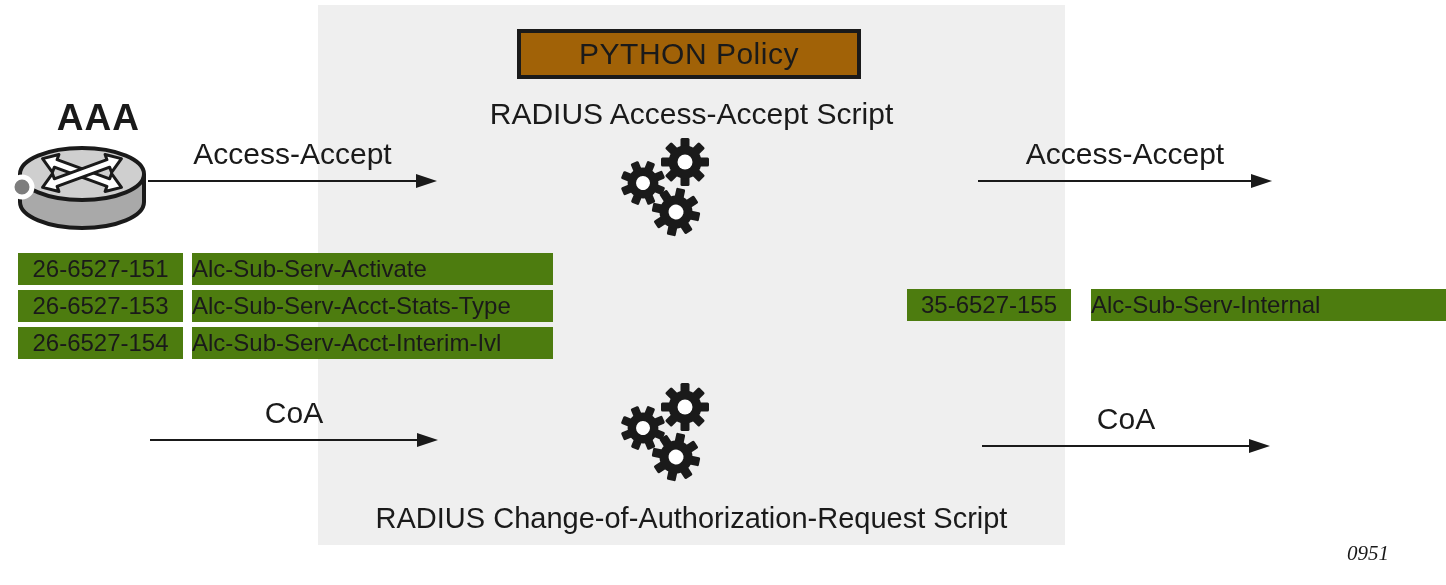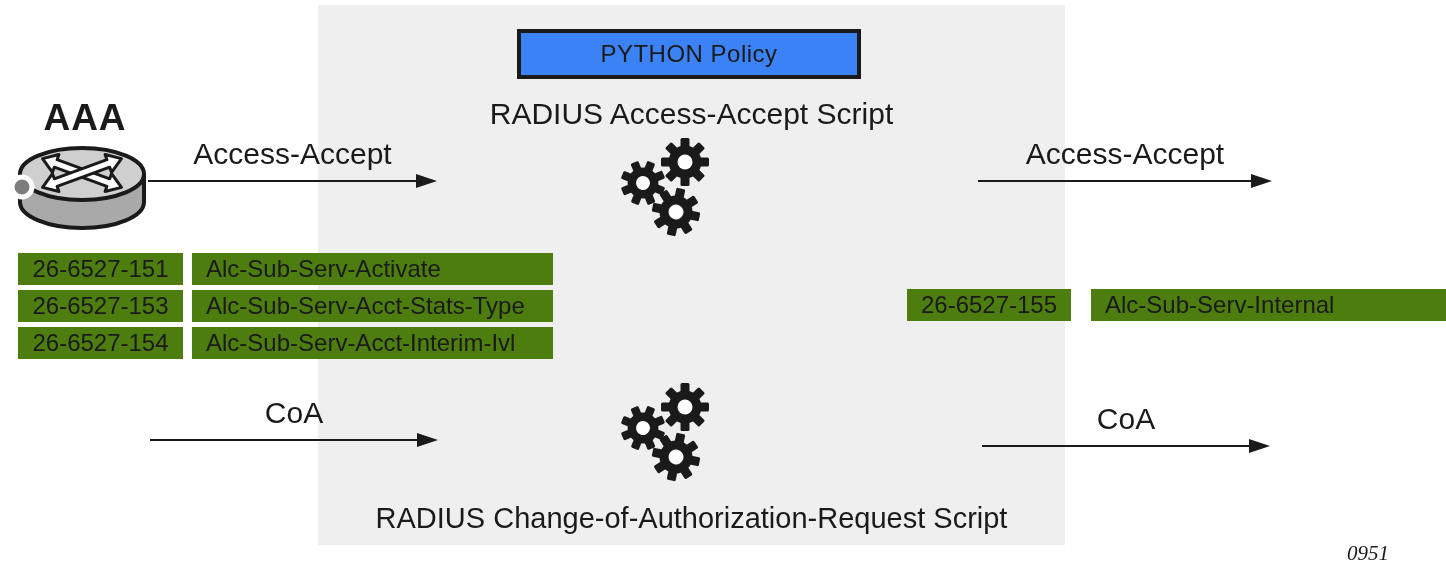--- a/index.html
+++ b/index.html
@@ -10,33 +10,33 @@
     color:var(--line); overflow:hidden;
   }
   .canvas{ position:relative; width:1446px; height:585px; }
 
   .panel{
     position:absolute; left:318px; top:5px; width:747px; height:540px;
     background:#efefef;
   }
   .policy-box{
     position:absolute; left:517px; top:29px; width:344px; height:50px;
-    background:#3b82f6; border:4px solid var(--line);
+    background:#a16207; border:4px solid var(--line);
     display:flex; align-items:center; justify-content:center;
-    font-size:24px; letter-spacing:.5px;
+    font-size:30px; letter-spacing:.5px;
   }
   .script-title{
     position:absolute; left:318px; width:747px; text-align:center;
     font-size:30px; white-space:nowrap;
   }
   .script-title.top{ top:97px; }
   .script-title.bottom{ top:502px; font-size:29px; }
 
   .aaa-label{
-    position:absolute; left:30px; top:97px; width:110px; text-align:center;
+    position:absolute; left:30px; top:97px; width:110px; text-align:right;
     font-weight:bold; font-size:37px; letter-spacing:1px;
   }
   .router-svg{ position:absolute; left:12px; top:140px; }
 
   .gears-svg{ position:absolute; left:612px; width:112px; height:118px; }
   .gears-svg.top{ top:130px; }
   .gears-svg.bottom{ top:375px; }
 
   .flow-arrow{ position:absolute; height:14px; }
   .flow-arrow .shaft{
@@ -49,21 +49,21 @@
   }
   .flow-label{
     position:absolute; text-align:center; font-size:30px; white-space:nowrap;
   }
 
   .attr-cell{
     position:absolute; height:32px; background:#4d7c0f;
     font-size:24px; line-height:32px; white-space:nowrap;
   }
   .attr-code{ width:165px; text-align:center; }
-  .attr-name{ width:361px; padding-left:14px; }
+  .attr-name{ width:361px; padding-left:0; }
 
   .figure-number{
     position:absolute; left:1303px; top:541px; width:130px; text-align:center;
     font-family:"Liberation Serif","DejaVu Serif",serif;
     font-style:italic; font-size:21px;
   }
 </style>
 </head>
 <body>
 
@@ -149,19 +149,19 @@
   <div>
     <div class="attr-cell attr-code" style="left:18px;top:290px;">26-6527-153</div>
     <div class="attr-cell attr-name" style="left:192px;top:290px;">Alc-Sub-Serv-Acct-Stats-Type</div>
   </div>
   <div>
     <div class="attr-cell attr-code" style="left:18px;top:327px;">26-6527-154</div>
     <div class="attr-cell attr-name" style="left:192px;top:327px;">Alc-Sub-Serv-Acct-Interim-Ivl</div>
   </div>
 
   <div>
-    <div class="attr-cell attr-code" style="left:907px;top:289px;width:164px;">26-6527-155</div>
+    <div class="attr-cell attr-code" style="left:907px;top:289px;width:164px;">35-6527-155</div>
     <div class="attr-cell attr-name" style="left:1079px;top:289px;margin-left:12px;">Alc-Sub-Serv-Internal</div>
   </div>
 
   <div class="figure-number">0951</div>
 
 </div>
 
 </body></html>

